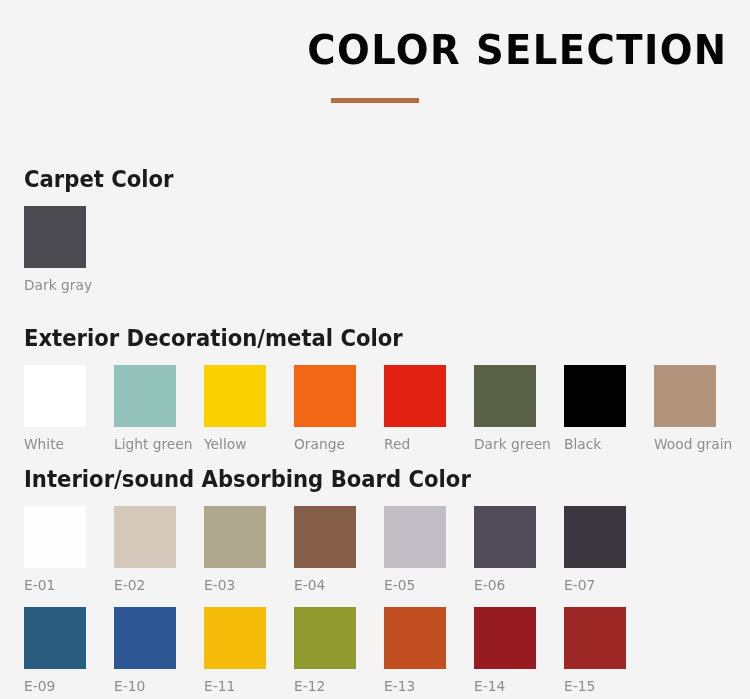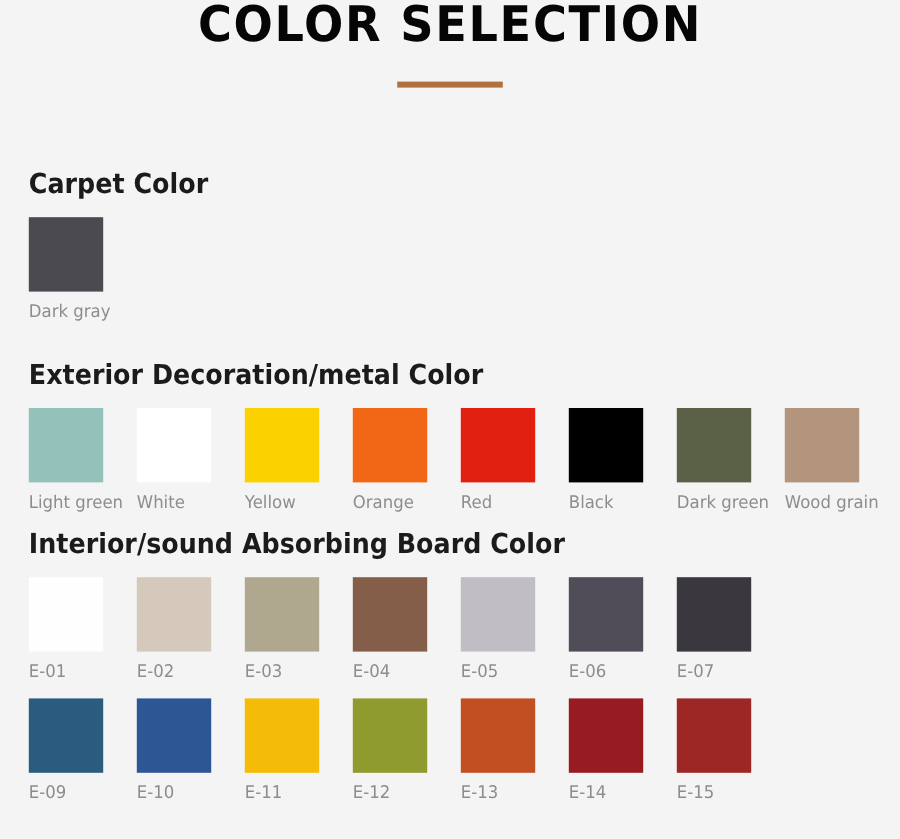--- a/index.html
+++ b/index.html
@@ -17,21 +17,22 @@
   }
   .page {
     width: 750px;
     height: 699px;
     position: relative;
     box-sizing: border-box;
   }
 
   
   .header {
-    text-align: center;
+    text-align: right;
+    padding-top: 30px;
   }
   .page-title {
     font-family: "DejaVu Sans", sans-serif;
     font-weight: bold;
     font-size: 41px;
     letter-spacing: 1.5px;
     color: #050505;
     line-height: 1;
     margin: 0;
     transform: scaleX(0.94);
@@ -90,21 +91,21 @@
     font-family: "DejaVu Sans", sans-serif;
     font-size: 14.5px;
     color: #8d8d8d;
     white-space: nowrap;
     line-height: 1.2;
     transform: scaleX(0.95);
     transform-origin: left center;
   }
 
   
-  .section-carpet { margin-bottom: 30px; }
+  .section-carpet { margin-bottom: 30px; margin-top: 25px; }
   .section-exterior { margin-bottom: 12px; }
   .section-interior .swatch-row { margin-bottom: 13px; }
 </style>
 </head>
 <body>
 
 <div class="page">
 
   <div class="header">
     <h1 class="page-title">COLOR SELECTION</h1>
@@ -118,46 +119,46 @@
           <div class="swatch-cell">
             <span class="swatch-chip" style="background: rgb(74, 74, 80);"></span>
             <span class="swatch-label">Dark gray</span>
           </div>
         </div>
       </div>
       <div class="section section-exterior">
         <h2 class="section-title">Exterior Decoration/metal Color</h2>
         <div class="swatch-row">
           <div class="swatch-cell">
+            <span class="swatch-chip" style="background: rgb(255, 255, 255);"></span>
+            <span class="swatch-label">White</span>
+          </div>
+          <div class="swatch-cell">
             <span class="swatch-chip" style="background: rgb(147, 194, 186);"></span>
             <span class="swatch-label">Light green</span>
           </div>
           <div class="swatch-cell">
-            <span class="swatch-chip" style="background: rgb(255, 255, 255);"></span>
-            <span class="swatch-label">White</span>
-          </div>
-          <div class="swatch-cell">
             <span class="swatch-chip" style="background: rgb(252, 209, 0);"></span>
             <span class="swatch-label">Yellow</span>
           </div>
           <div class="swatch-cell">
             <span class="swatch-chip" style="background: rgb(242, 103, 22);"></span>
             <span class="swatch-label">Orange</span>
           </div>
           <div class="swatch-cell">
             <span class="swatch-chip" style="background: rgb(226, 32, 18);"></span>
             <span class="swatch-label">Red</span>
           </div>
           <div class="swatch-cell">
+            <span class="swatch-chip" style="background: rgb(90, 97, 70);"></span>
+            <span class="swatch-label">Dark green</span>
+          </div>
+          <div class="swatch-cell">
             <span class="swatch-chip" style="background: rgb(0, 0, 0);"></span>
             <span class="swatch-label">Black</span>
-          </div>
-          <div class="swatch-cell">
-            <span class="swatch-chip" style="background: rgb(90, 97, 70);"></span>
-            <span class="swatch-label">Dark green</span>
           </div>
           <div class="swatch-cell">
             <span class="swatch-chip" style="background: rgb(179, 149, 126);"></span>
             <span class="swatch-label">Wood grain</span>
           </div>
         </div>
       </div>
       <div class="section section-interior">
         <h2 class="section-title">Interior/sound Absorbing Board Color</h2>
         <div class="swatch-row">

